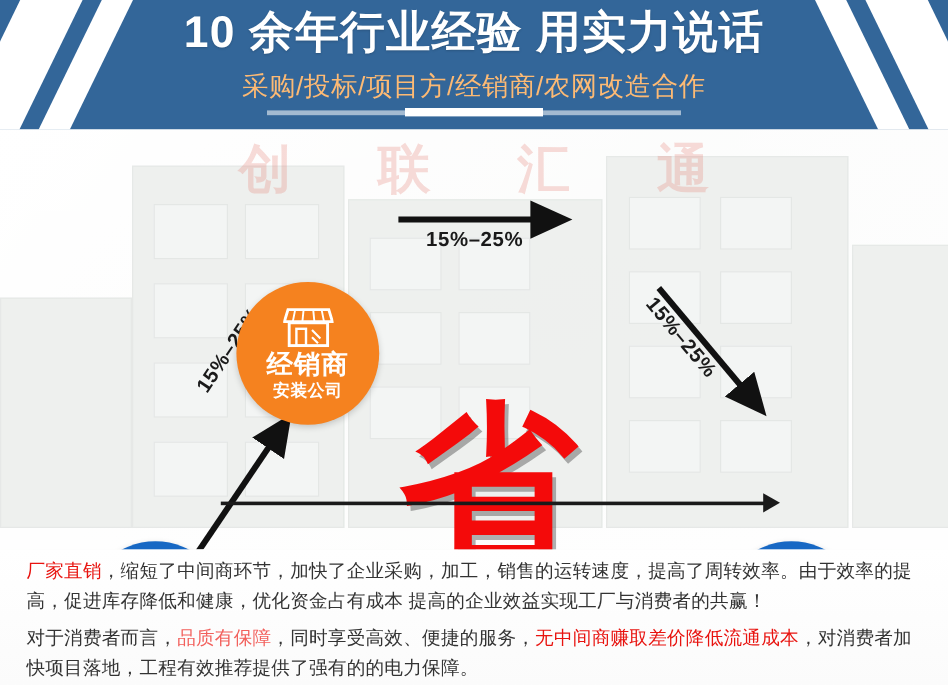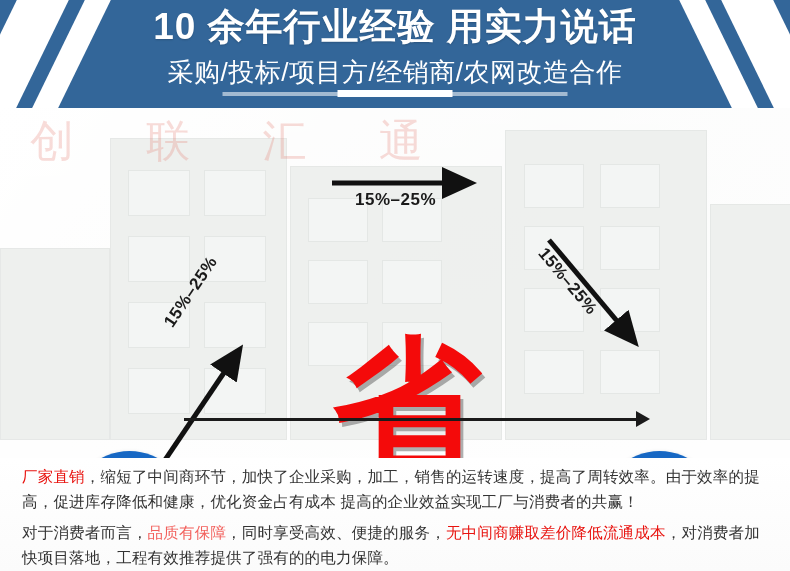--- a/index.html
+++ b/index.html
@@ -29,21 +29,21 @@
   .hdr-stripe.r2{right:58px;width:26px;transform:skewX(26deg);}
 
   .hdr-title{
     position:absolute;left:0;top:4px;width:790px;text-align:center;
     color:#ffffff;font-size:37px;font-weight:bold;letter-spacing:1px;
     line-height:46px;white-space:nowrap;
     text-shadow:0 1px 2px rgba(0,0,0,0.18);
   }
   .hdr-sub{
     position:absolute;left:0;top:58px;width:790px;text-align:center;
-    color:#ffffff;font-size:26px;line-height:28px;white-space:nowrap;
+    color:#fdba74;font-size:22px;line-height:28px;white-space:nowrap;
     letter-spacing:0.5px;
   }
   .hdr-rule{
     position:absolute;top:92px;left:50%;transform:translateX(-50%);
     width:345px;height:4px;background:rgba(255,255,255,0.55);
   }
   .hdr-rule-mid{
     position:absolute;top:90px;left:50%;transform:translateX(-50%);
     width:115px;height:7px;background:#ffffff;
   }
@@ -54,22 +54,22 @@
     background:
       linear-gradient(180deg,rgba(255,255,255,0.86) 0%,rgba(255,255,255,0.80) 45%,rgba(255,255,255,0.92) 100%),
       linear-gradient(125deg,#ffffff 0%,#f3f4f2 32%,#eceeec 55%,#f6f7f6 100%);
     overflow:hidden;
   }
   
   .bld{position:absolute;background:#eceeec;border:1px solid #e2e5e3;opacity:.85;}
   .win{position:absolute;border:1px solid #e4e7e5;background:#f3f5f4;}
 
   .watermark{
-    position:absolute;top:4px;left:0;width:790px;text-align:left;
-    font-size:44px;font-weight:normal;color:rgba(228,120,110,0.26);
+    position:absolute;top:4px;left:0;width:790px;text-align:center;
+    font-size:44px;font-weight:bold;color:rgba(228,120,110,0.26);
     letter-spacing:30px;white-space:nowrap;
     text-indent:30px;
   }
 
   
   .node{
     position:absolute;border-radius:50%;
     display:flex;flex-direction:column;align-items:center;justify-content:center;
     color:#fff;text-align:center;
     box-shadow:0 2px 5px rgba(0,0,0,0.18);
@@ -193,20 +193,33 @@
     <div class="big-save">省</div>
 
     <div class="base-line"></div>
     <div class="base-cap"></div>
 
     <div class="node blue" id="node-factory">
       
       
     </div>
 
+    <div class="node orange" id="node-dealer">
+      <span class="nd-ico">
+        <svg width="42" height="34" viewBox="0 0 42 34">
+          <path d="M4 2 L38 2 L41 12 L1 12 Z" fill="none" stroke="#ffffff" stroke-width="2.4"></path>
+          <path d="M10 2 L8 12 M17 2 L16 12 M25 2 L26 12 M32 2 L34 12" stroke="#ffffff" stroke-width="1.6"></path>
+          <rect x="5" y="13" width="32" height="19" fill="none" stroke="#ffffff" stroke-width="2.4"></rect>
+          <rect x="11" y="18" width="8" height="14" fill="none" stroke="#ffffff" stroke-width="2"></rect>
+          <path d="M24 19 L31 26 M24 25 L29 30" stroke="#ffffff" stroke-width="1.8"></path>
+        </svg>
+      </span>
+      <span class="nd-label">经销商</span>
+      <span class="nd-sub">安装公司</span>
+    </div>
 
 
     <div class="node blue" id="node-consumer">
       
       
     </div>
 
   </div>
 
   <div class="footer">

